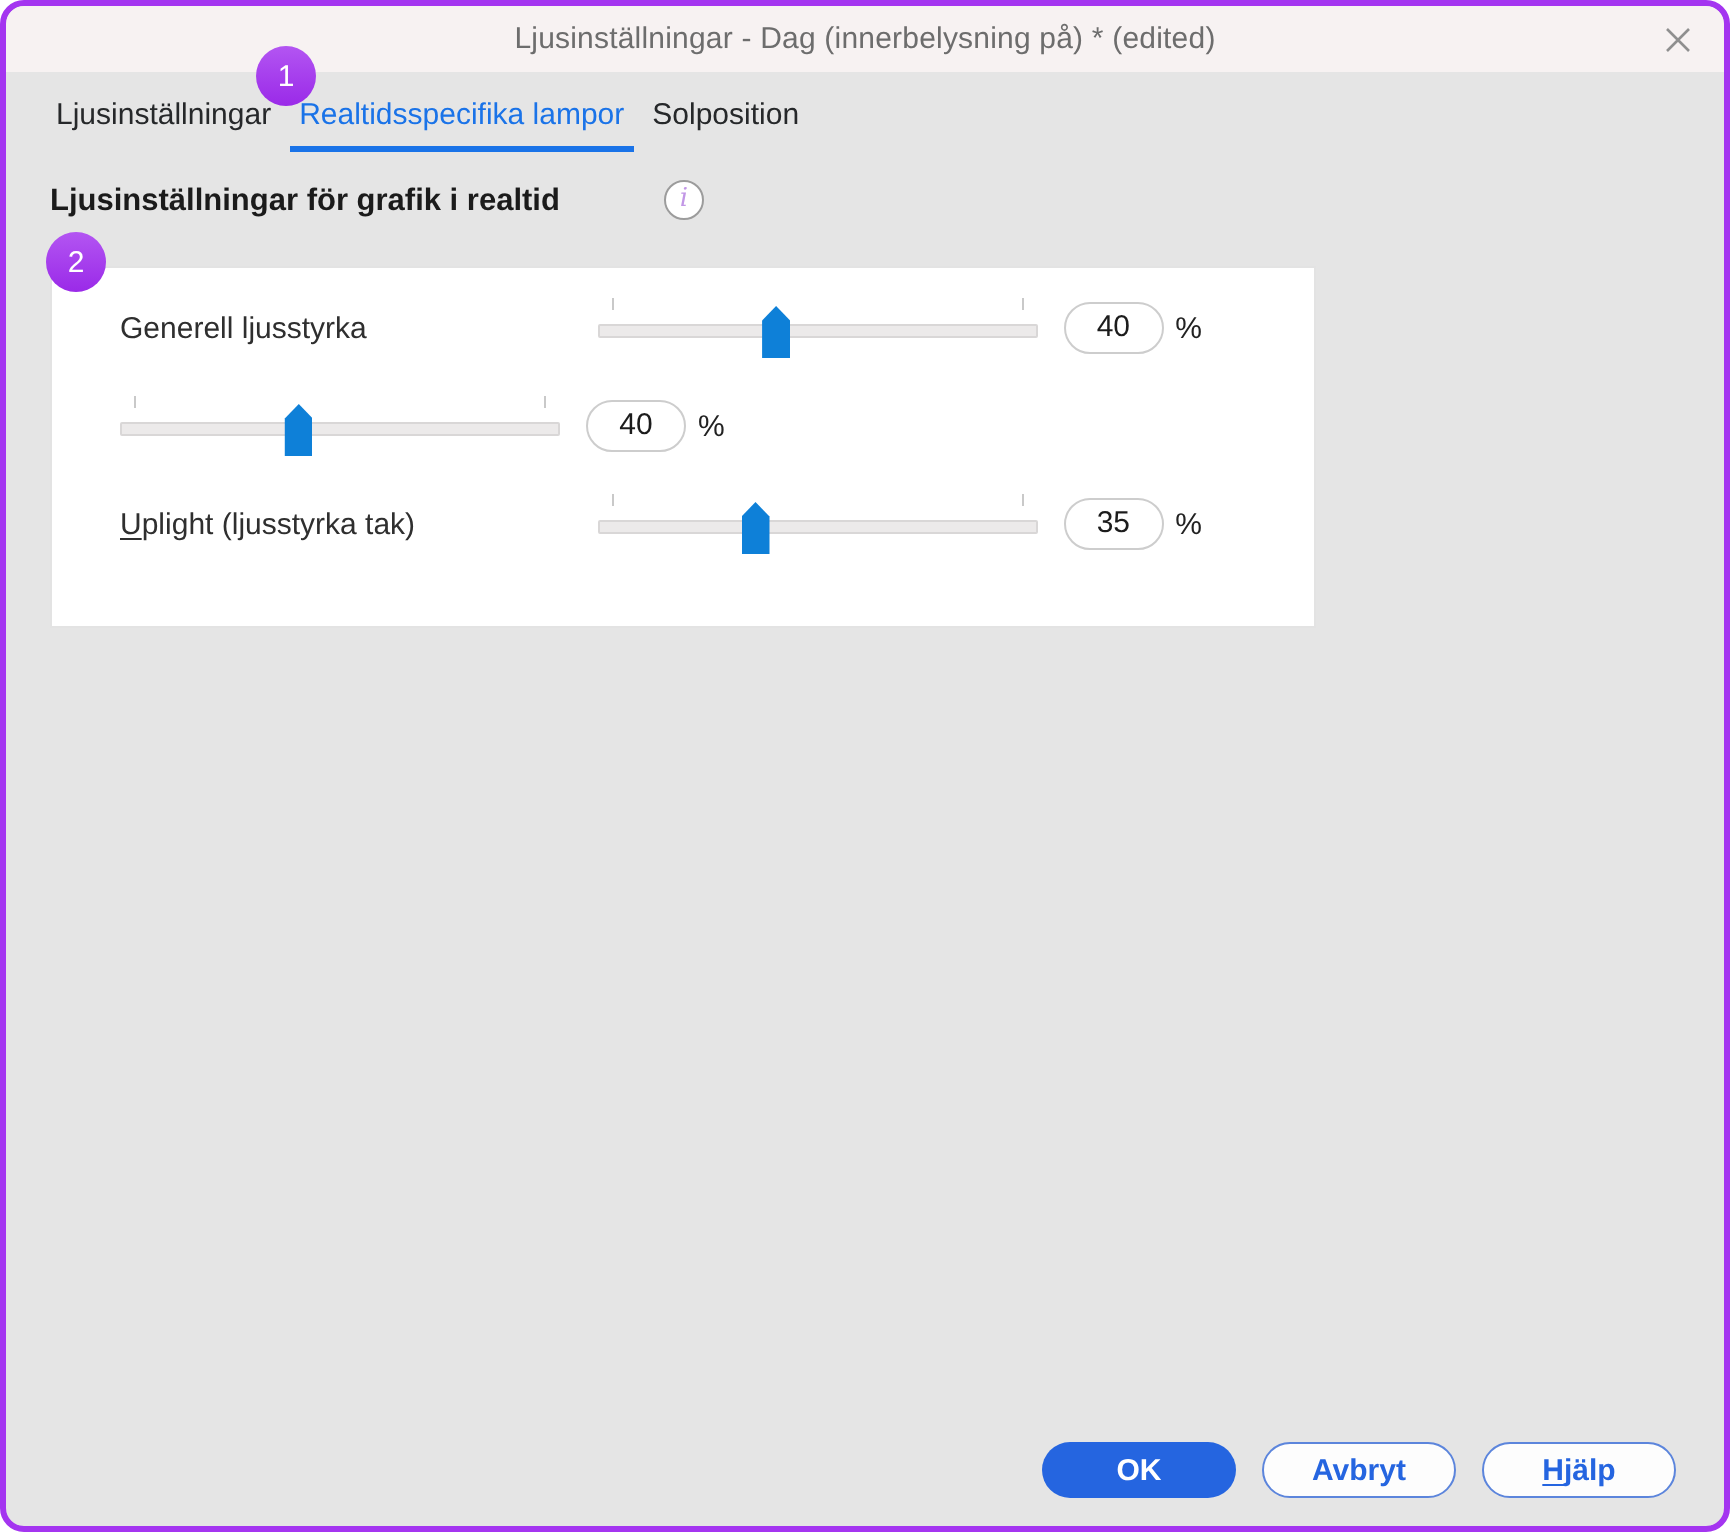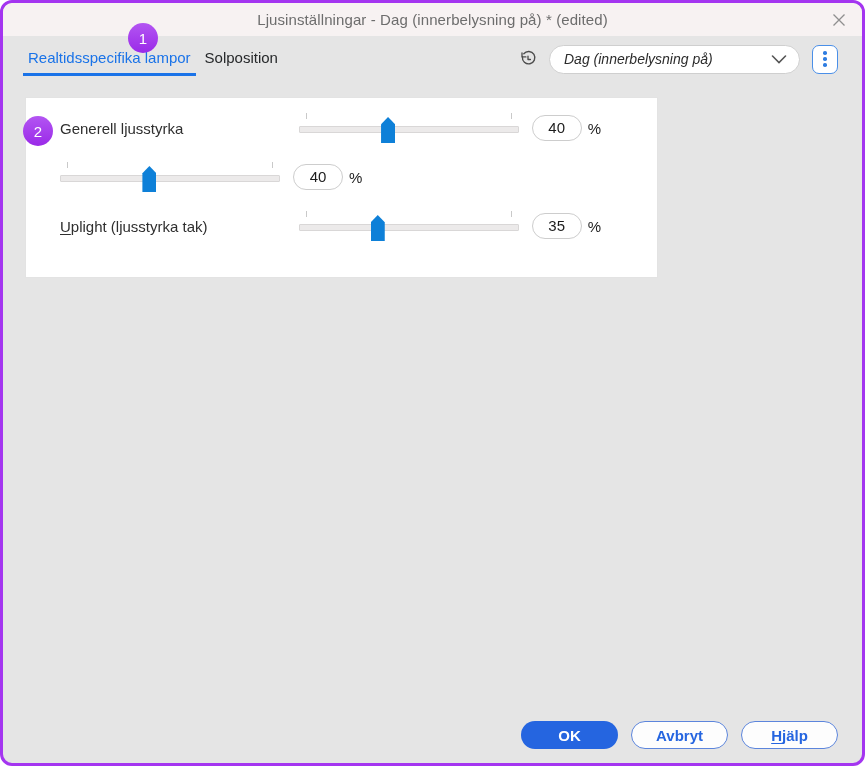--- a/index.html
+++ b/index.html
@@ -127,47 +127,32 @@
   <div class="titlebar">
     <span class="title">Ljusinställningar - Dag (innerbelysning på) * (edited)</span>
     <button class="close-btn">
       <svg width="16" height="16" viewBox="0 0 16 16">
         <path d="M2.5 2.5 L13.5 13.5 M13.5 2.5 L2.5 13.5" stroke="#8f8f8f" stroke-width="1.3" fill="none"></path>
       </svg>
     </button>
   </div>
 
   <div class="tabbar">
+    <button class="tab">Ljusinställningar</button>
     <button class="tab active">Realtidsspecifika lampor</button>
     <button class="tab">Solposition</button>
 
-    <div class="controls">
-      <button class="history-btn">
-        <svg width="18" height="18" viewBox="0 0 24 24">
-          <path class="icon-stroke" d="M4 4 v5.2 h5.2"></path>
-          <path class="icon-stroke" d="M4.6 9.2 a8.3 8.3 0 1 0 1.8 -4.2"></path>
-          <path class="icon-stroke" d="M12 8.3 V12.6 h3.2"></path>
-        </svg>
-      </button>
-      <div class="preset-select">
-        <span class="value">Dag (innerbelysning på)</span>
-        <svg width="16" height="9" viewBox="0 0 16 9">
-          <path d="M1.5 1 L8 7.5 L14.5 1" stroke="#555" stroke-width="1.6" fill="none" stroke-linecap="round"></path>
-        </svg>
-      </div>
-      <button class="kebab-btn">
-        <span style="display:flex;flex-direction:column;gap:2.5px;align-items:center;">
-          <span class="dot"></span>
-            <span class="dot"></span>
-            <span class="dot"></span>
-        </span>
-      </button>
-    </div>
-  </div>
-
+  </div>
+
+  <div class="section-head">
+    <h2>Ljusinställningar för grafik i realtid</h2>
+    <div class="info-icon">
+      <span>i</span>
+    </div>
+  </div>
 
   <div class="panel">
 
     <div class="slider-row">
       <span class="label">Generell ljusstyrka</span>
       <div class="slider">
         <span class="tick left"></span>
         <span class="tick right"></span>
         <div class="track"></div>
         <div class="thumb" style="left: calc(40% + 1.4px);"></div>

